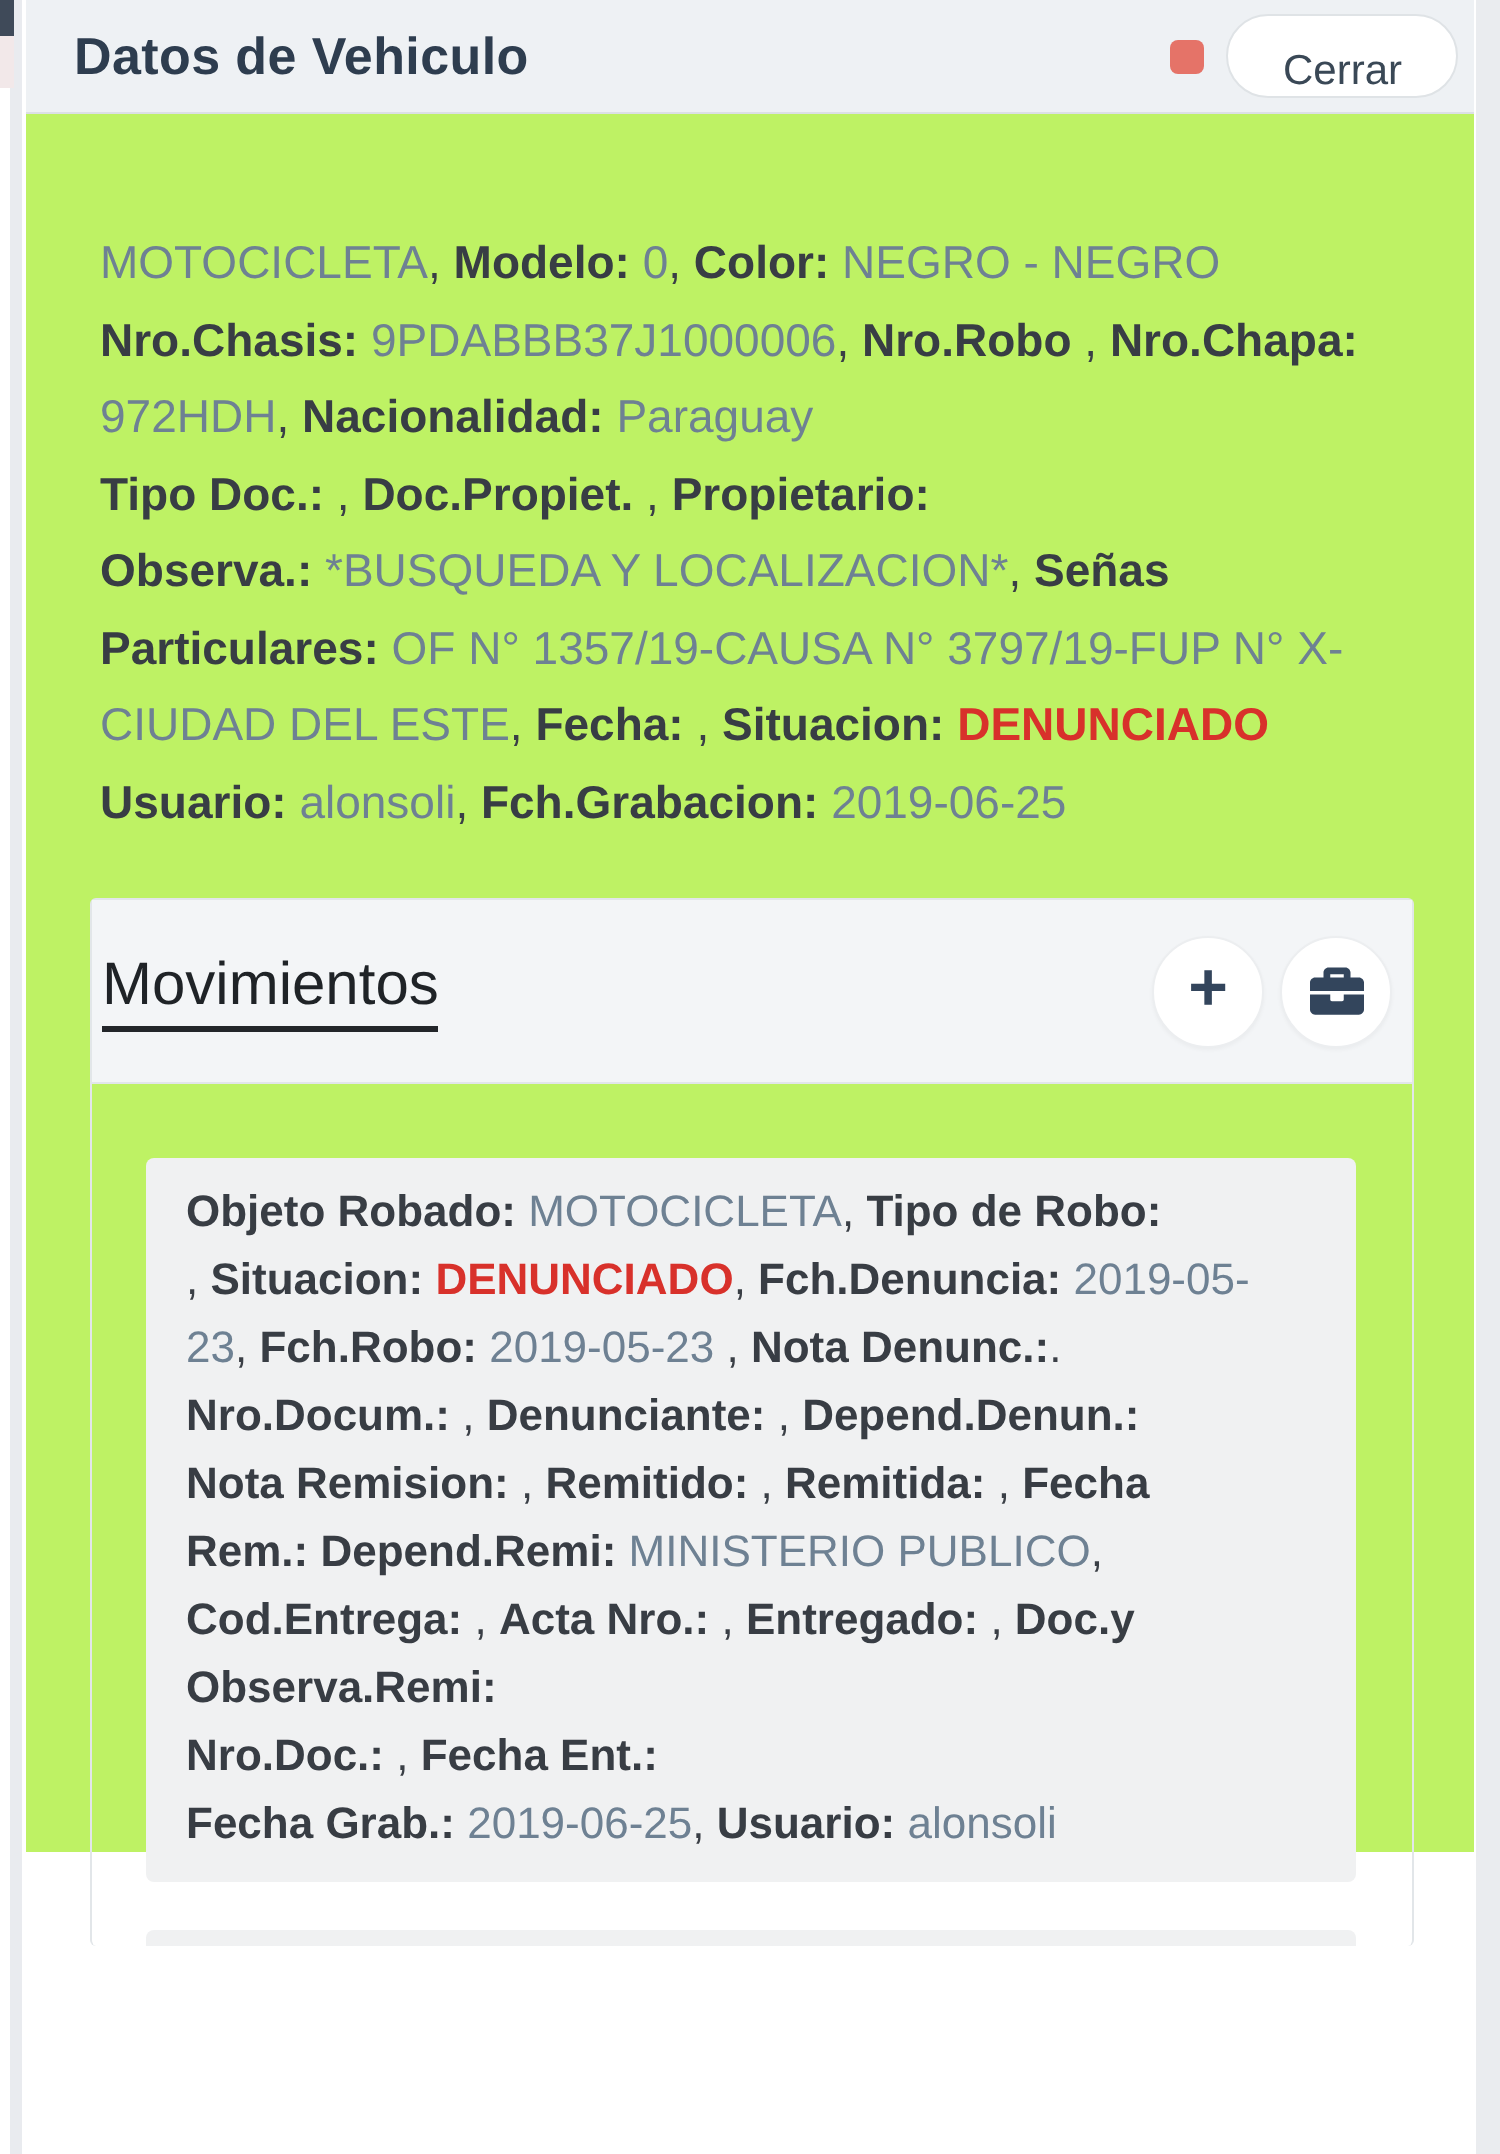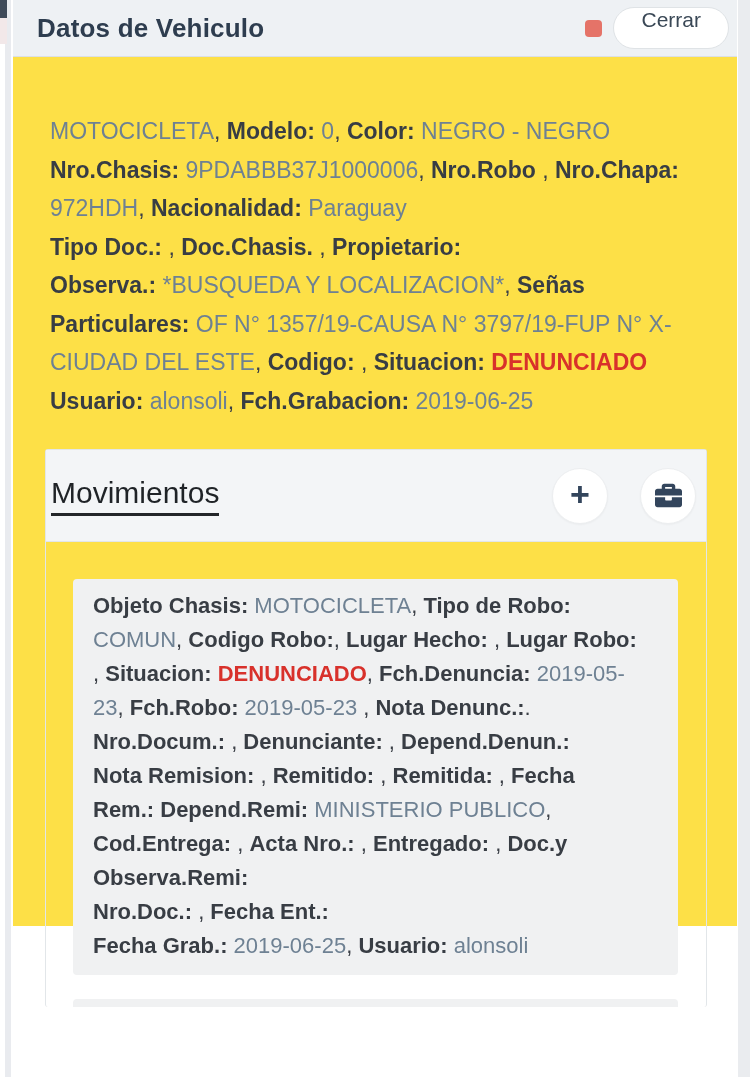--- a/index.html
+++ b/index.html
@@ -9,48 +9,48 @@
     font-family:"Liberation Sans", sans-serif;
     -webkit-font-smoothing:antialiased;
   }
   
   .left-strip{position:absolute;left:5px;top:0;width:6px;height:1077px;background:#e9ebef;}
   .corner-dark{position:absolute;left:0;top:0;width:7px;height:18px;background:#3f4a59;}
   .corner-pink{position:absolute;left:0;top:18px;width:7px;height:26px;background:#f2e8e9;}
   .right-strip{position:absolute;left:738px;top:0;width:12px;height:1077px;background:#eaecef;}
 
   
-  .modal{position:absolute;left:13px;top:0;width:724px;height:926px;background:#fde047;}
+  .modal{position:absolute;left:13px;top:0;width:724px;height:926px;background:#bef264;}
   .modal-header{
     height:57px;background:#eef1f4;border-bottom:1px solid #dce0e4;
     display:flex;align-items:center;padding:0 8px 0 24px;box-sizing:border-box;
   }
   .modal-title{font-size:26px;font-weight:bold;color:#2e3d4f;letter-spacing:.2px;}
   .spacer{flex:1;}
   .red-square{width:17px;height:17px;border-radius:4px;background:#e57368;margin-right:11px;}
   .close-btn{
     height:42px;border-radius:21px;border:1px solid #dfe3e6;background:#ffffff;
-    padding:0 27px;font-size:21px;color:#3a4856;display:flex;align-items:flex-start;
+    padding:0 27px;font-size:21px;color:#3a4856;display:flex;align-items:flex-end;
     font-family:"Liberation Sans", sans-serif;cursor:pointer;
   }
 
   .modal-body{padding:55px 30px 0 32px;box-sizing:border-box;}
 
   
   .vehicle-block{margin-left:5px;font-size:23px;line-height:38.5px;color:#3a3f46;}
   .tline{white-space:nowrap;}
   .b{font-weight:bold;color:#383d44;}
   .v{color:#6e8193;}
   .r{color:#d8312b;font-weight:bold;}
 
   
   .panel{margin-top:29px;border:1px solid #e2e6e9;border-radius:3px;border-bottom:none;}
   .panel-header{
     background:#f3f5f7;height:92px;border-bottom:1px solid #e2e6e9;
-    display:flex;align-items:center;padding:0 10px 0 5px;box-sizing:border-box;gap:24px;
+    display:flex;align-items:center;padding:0 10px 0 5px;box-sizing:border-box;
   }
   .panel-title{
     font-size:30px;color:#1f2327;font-weight:400;
     border-bottom:3px solid #23262a;padding-bottom:3px;cursor:pointer;
   }
   .circle-btn{
     width:56px;height:56px;border-radius:50%;background:#ffffff;
     border:1px solid #eceef0;box-shadow:0 1px 2px rgba(0,0,0,.04);
     display:flex;align-items:center;justify-content:center;cursor:pointer;
     margin-left:8px;padding:0;
@@ -84,46 +84,45 @@
       <span>Cerrar</span>
     </button>
   </div>
 
   <div class="modal-body">
 
     <div class="vehicle-block">
         <div class="tline"><span class="v">MOTOCICLETA</span><span>, </span><span class="b">Modelo: </span><span class="v">0</span><span>, </span><span class="b">Color: </span><span class="v">NEGRO - NEGRO</span></div>
         <div class="tline"><span class="b">Nro.Chasis: </span><span class="v">9PDABBB37J1000006</span><span>, </span><span class="b">Nro.Robo </span><span>, </span><span class="b">Nro.Chapa:</span></div>
         <div class="tline"><span class="v">972HDH</span><span>, </span><span class="b">Nacionalidad: </span><span class="v">Paraguay</span></div>
-        <div class="tline"><span class="b">Tipo Doc.: </span><span>, </span><span class="b">Doc.Chasis. </span><span>, </span><span class="b">Propietario:</span></div>
+        <div class="tline"><span class="b">Tipo Doc.: </span><span>, </span><span class="b">Doc.Propiet. </span><span>, </span><span class="b">Propietario:</span></div>
         <div class="tline"><span class="b">Observa.: </span><span class="v">*BUSQUEDA Y LOCALIZACION*</span><span>, </span><span class="b">Señas</span></div>
         <div class="tline"><span class="b">Particulares: </span><span class="v">OF N° 1357/19-CAUSA N° 3797/19-FUP N° X-</span></div>
-        <div class="tline"><span class="v">CIUDAD DEL ESTE</span><span>, </span><span class="b">Codigo: </span><span>, </span><span class="b">Situacion: </span><span class="r">DENUNCIADO</span></div>
+        <div class="tline"><span class="v">CIUDAD DEL ESTE</span><span>, </span><span class="b">Fecha: </span><span>, </span><span class="b">Situacion: </span><span class="r">DENUNCIADO</span></div>
         <div class="tline"><span class="b">Usuario: </span><span class="v">alonsoli</span><span>, </span><span class="b">Fch.Grabacion: </span><span class="v">2019-06-25</span></div>
       </div>
 
     <div class="panel">
       <div class="panel-header">
         <div class="panel-title">Movimientos</div>
         <div class="spacer"></div>
         <button class="circle-btn">
           <span class="plus-glyph">+</span>
         </button>
         <button class="circle-btn">
           <span style="display:flex;">
             <svg width="27" height="27" viewBox="0 0 512 512">
                 <path fill="#33455c" d="M320 336c0 8.84-7.16 16-16 16h-96c-8.84 0-16-7.16-16-16v-48H0v144c0 25.6 22.4 48 48 48h416c25.6 0 48-22.4 48-48V288H320v48zm144-208h-80V80c0-25.6-22.4-48-48-48H176c-25.6 0-48 22.4-48 48v48H48c-25.6 0-48 22.4-48 48v80h512v-80c0-25.6-22.4-48-48-48zm-144 0H192V96h128v32z"></path>
               </svg>
           </span>
         </button>
       </div>
       <div class="panel-body">
         <div class="move-card">
-            <div class="tline"><span class="b">Objeto Chasis: </span><span class="v">MOTOCICLETA</span><span>, </span><span class="b">Tipo de Robo:</span></div>
-            <div class="tline"><span class="v">COMUN</span><span>, </span><span class="b">Codigo Robo:</span><span>, </span><span class="b">Lugar Hecho: </span><span>, </span><span class="b">Lugar Robo:</span></div>
+            <div class="tline"><span class="b">Objeto Robado: </span><span class="v">MOTOCICLETA</span><span>, </span><span class="b">Tipo de Robo:</span></div>
             <div class="tline"><span>, </span><span class="b">Situacion: </span><span class="r">DENUNCIADO</span><span>, </span><span class="b">Fch.Denuncia: </span><span class="v">2019-05-</span></div>
             <div class="tline"><span class="v">23</span><span>, </span><span class="b">Fch.Robo: </span><span class="v">2019-05-23</span><span> , </span><span class="b">Nota Denunc.:</span><span>.</span></div>
             <div class="tline"><span class="b">Nro.Docum.: </span><span>, </span><span class="b">Denunciante: </span><span>, </span><span class="b">Depend.Denun.:</span></div>
             <div class="tline"><span class="b">Nota Remision: </span><span>, </span><span class="b">Remitido: </span><span>, </span><span class="b">Remitida: </span><span>, </span><span class="b">Fecha</span></div>
             <div class="tline"><span class="b">Rem.: </span><span class="b">Depend.Remi: </span><span class="v">MINISTERIO PUBLICO</span><span>,</span></div>
             <div class="tline"><span class="b">Cod.Entrega: </span><span>, </span><span class="b">Acta Nro.: </span><span>, </span><span class="b">Entregado: </span><span>, </span><span class="b">Doc.y</span></div>
             <div class="tline"><span class="b">Observa.Remi:</span></div>
             <div class="tline"><span class="b">Nro.Doc.: </span><span>, </span><span class="b">Fecha Ent.:</span></div>
             <div class="tline"><span class="b">Fecha Grab.: </span><span class="v">2019-06-25</span><span>, </span><span class="b">Usuario: </span><span class="v">alonsoli</span></div>
           </div>

